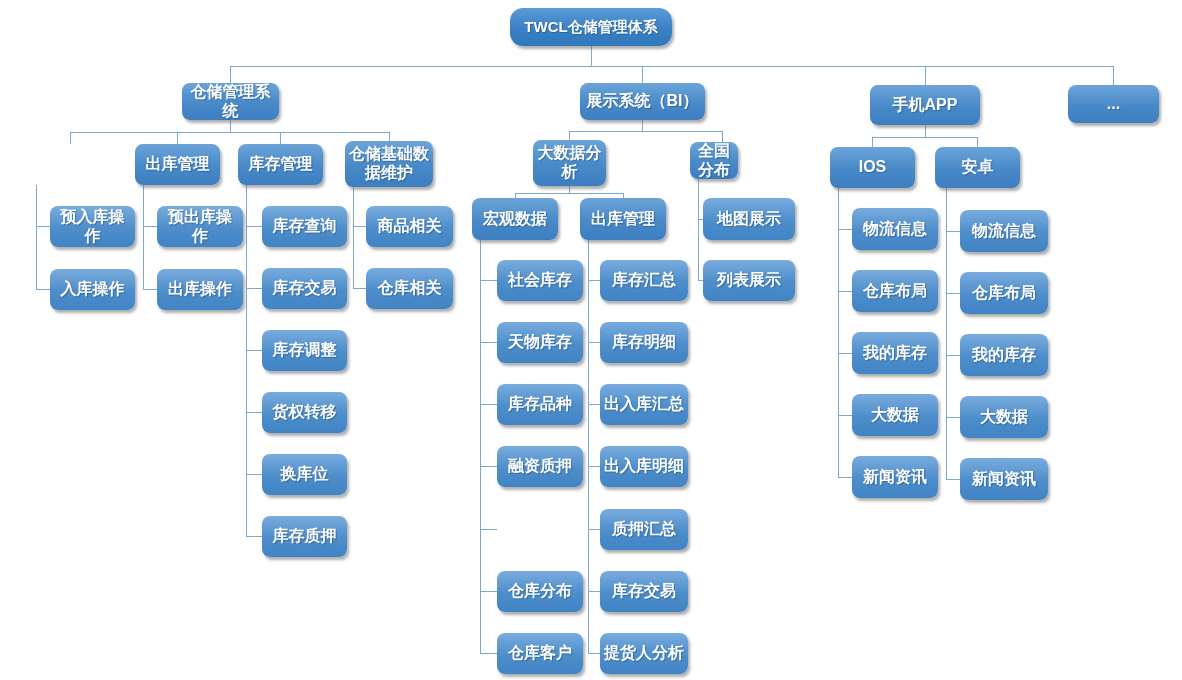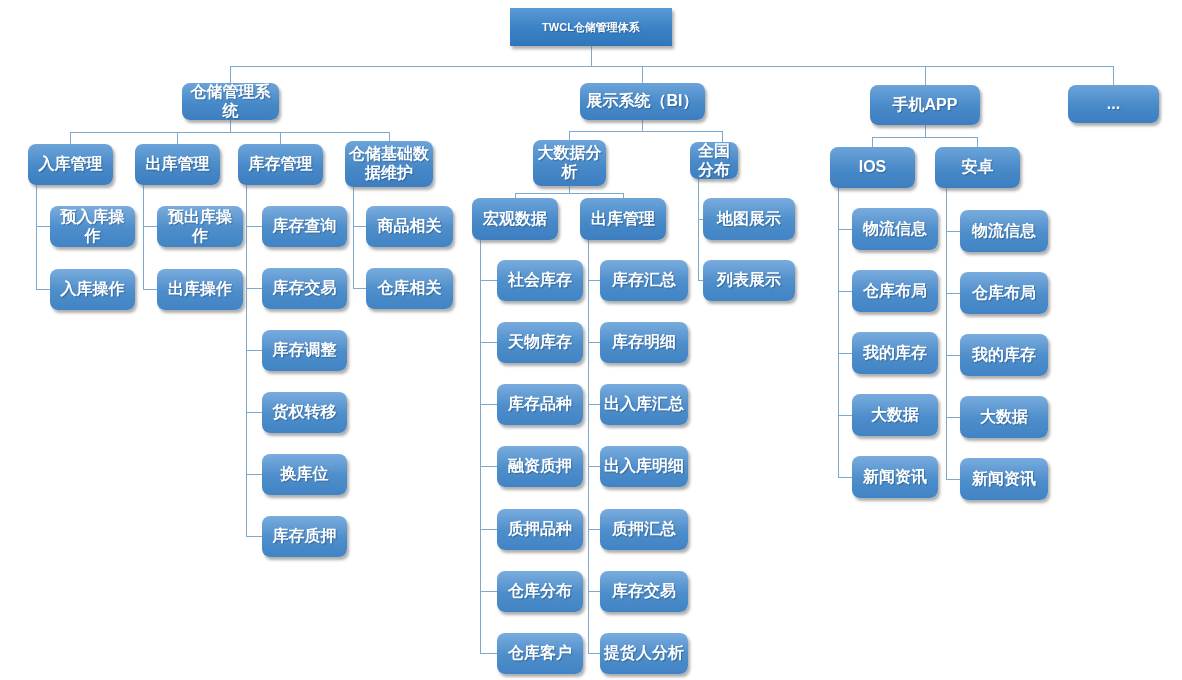--- a/index.html
+++ b/index.html
@@ -13,21 +13,21 @@
     position:absolute;z-index:2;box-sizing:border-box;
     display:flex;align-items:center;justify-content:center;text-align:center;
     color:#fff;font-weight:bold;font-size:16px;line-height:1.18;
     padding:2px 4px;border-radius:8px;
     background:linear-gradient(180deg,#6ca4d9 0%,#4889c8 55%,#3c7ec0 100%);
     box-shadow:2px 3px 3px rgba(110,110,110,.55);
     text-shadow:1px 1px 1px rgba(25,65,105,.45);
   }
   .leaf{background:linear-gradient(180deg,#79acde 0%,#4d8dca 55%,#4184c5 100%);}
   .root{
-    font-size:11px;border-radius:0;
+    font-size:15px;border-radius:13px;
     background:linear-gradient(180deg,#5a9bd7 0%,#3a80c4 55%,#2f77bb 100%);
   }
 </style>
 </head>
 <body>
 
 <div id="canvas">
 
   <svg id="wires" width="1182" height="680" viewBox="0 0 1182 680">
     <path class="wire" d="M591 46 V66 M230.5 66 H1113.5 M230.5 66 V83 M642.5 66 V83 M925 66 V85 M1113.5 66 V85"></path>
@@ -46,21 +46,20 @@
     <path class="wire" d="M946 188 V479 M946 231 H960 M946 293 H960 M946 355 H960 M946 417 H960 M946 479 H960"></path>
   </svg>
 
   <div class="box root" style="left:510px;top:8px;width:162px;height:38px">TWCL仓储管理体系</div>
 
   <div class="box" style="left:182px;top:83px;width:97px;height:37px">仓储管理系统</div>
   <div class="box" style="left:580px;top:83px;width:125px;height:37px">展示系统（BI）</div>
   <div class="box" style="left:870px;top:85px;width:110px;height:40px">手机APP</div>
   <div class="box" style="left:1068px;top:85px;width:91px;height:38px">...</div>
 
-  <div class="box" style="left:28px;top:144px;width:85px;height:41px">入库管理</div>
   <div class="box" style="left:135px;top:144px;width:85px;height:41px">出库管理</div>
   <div class="box" style="left:238px;top:144px;width:85px;height:41px">库存管理</div>
   <div class="box" style="left:345px;top:141px;width:88px;height:46px">仓储基础数据维护</div>
 
   <div class="box leaf" style="left:50px;top:206px;width:85px;height:41px">预入库操作</div>
   <div class="box leaf" style="left:50px;top:269px;width:85px;height:41px">入库操作</div>
 
   <div class="box leaf" style="left:157px;top:206px;width:86px;height:41px">预出库操作</div>
   <div class="box leaf" style="left:157px;top:269px;width:86px;height:41px">出库操作</div>
 
@@ -76,21 +75,20 @@
 
   <div class="box" style="left:533px;top:140px;width:73px;height:46px">大数据分析</div>
   <div class="box" style="left:690px;top:142px;width:48px;height:37px">全国分布</div>
   <div class="box" style="left:472px;top:198px;width:86px;height:42px">宏观数据</div>
   <div class="box" style="left:580px;top:198px;width:86px;height:42px">出库管理</div>
 
   <div class="box leaf" style="left:497px;top:260px;width:86px;height:41px">社会库存</div>
   <div class="box leaf" style="left:497px;top:322px;width:86px;height:41px">天物库存</div>
   <div class="box leaf" style="left:497px;top:384px;width:86px;height:41px">库存品种</div>
   <div class="box leaf" style="left:497px;top:446px;width:86px;height:41px">融资质押</div>
-  <div class="box leaf" style="left:497px;top:509px;width:86px;height:41px">质押品种</div>
   <div class="box leaf" style="left:497px;top:571px;width:86px;height:41px">仓库分布</div>
   <div class="box leaf" style="left:497px;top:633px;width:86px;height:41px">仓库客户</div>
 
   <div class="box leaf" style="left:600px;top:260px;width:88px;height:41px">库存汇总</div>
   <div class="box leaf" style="left:600px;top:322px;width:88px;height:41px">库存明细</div>
   <div class="box leaf" style="left:600px;top:384px;width:88px;height:41px">出入库汇总</div>
   <div class="box leaf" style="left:600px;top:446px;width:88px;height:41px">出入库明细</div>
   <div class="box leaf" style="left:600px;top:509px;width:88px;height:41px">质押汇总</div>
   <div class="box leaf" style="left:600px;top:571px;width:88px;height:41px">库存交易</div>
   <div class="box leaf" style="left:600px;top:633px;width:88px;height:41px">提货人分析</div>

